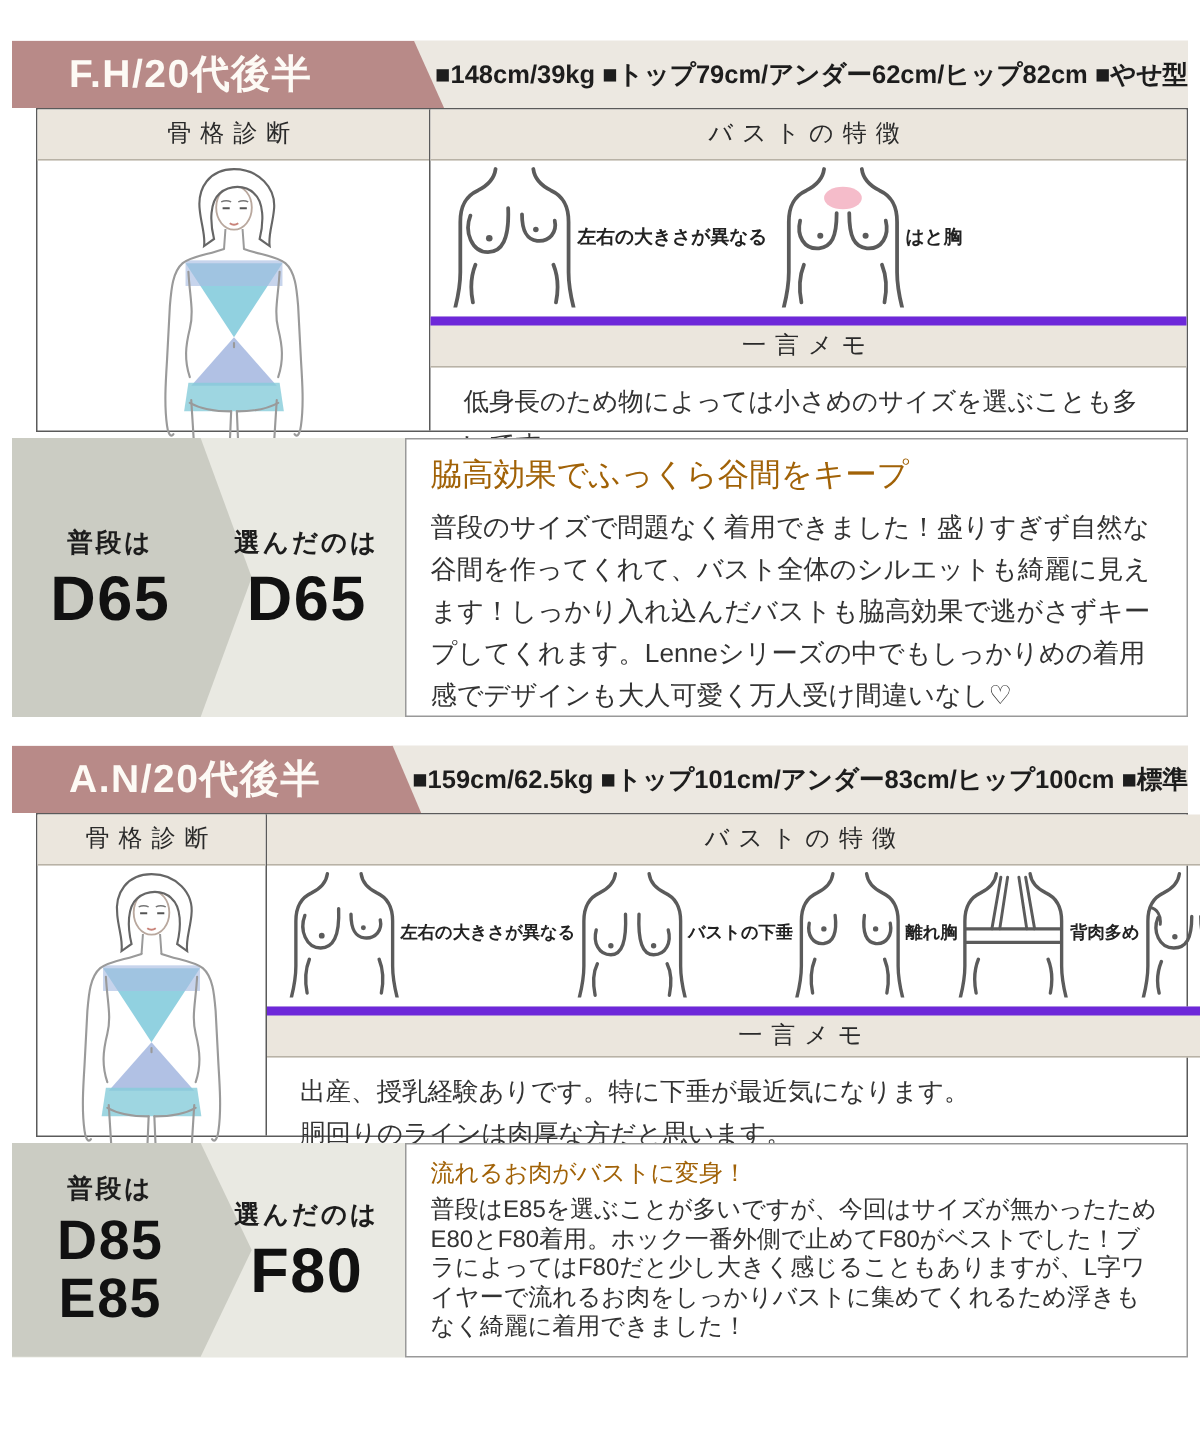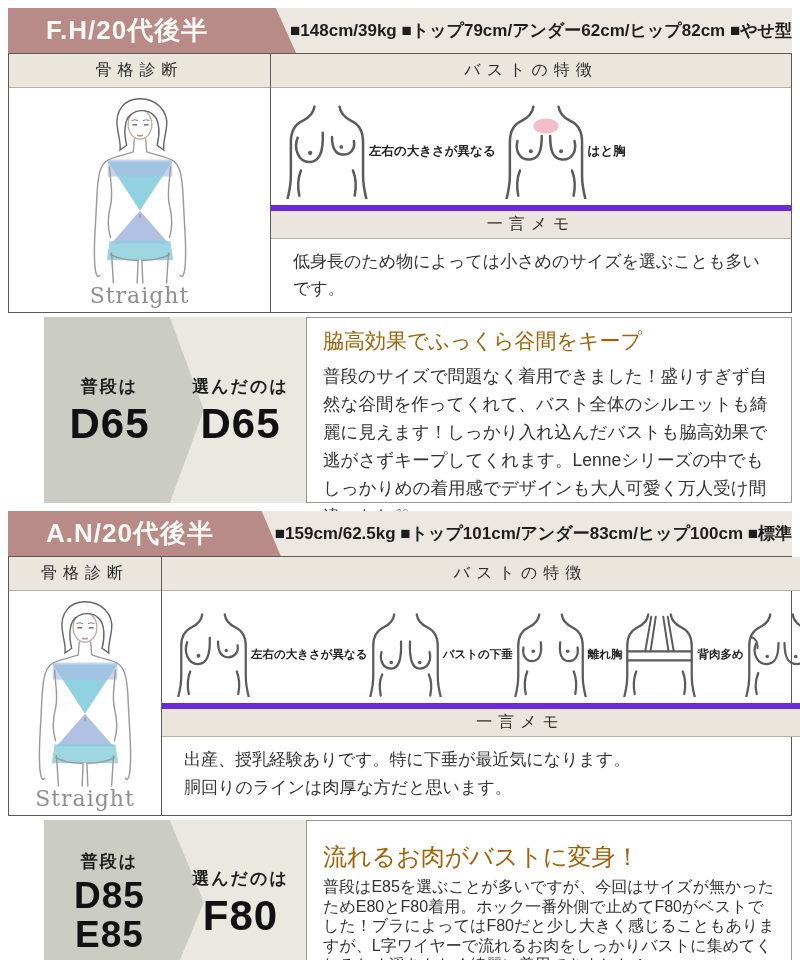--- a/index.html
+++ b/index.html
@@ -9,34 +9,34 @@
   }
   *{box-sizing:border-box;margin:0;padding:0;}
   html,body{background:#fff;}
   body{
     width:800px;height:960px;overflow:hidden;
     font-family:"Liberation Sans","DejaVu Sans",sans-serif;
     padding:8px;color:#222;
   }
   .profile{margin-bottom:8px;}
   
-  .hdr{display:flex;height:45px;}
+  .hdr{display:flex;height:45px;margin-top:19px;}
   .badge{
     width:408px;background:var(--badge-bg);color:#fdfaf5;
     font-size:26px;font-weight:bold;letter-spacing:1px;
     display:flex;align-items:center;padding-left:38px;
     clip-path:polygon(0 0,93% 0,100% 100%,0 100%);
   }
   .strip{
     flex:1;background:var(--strip-bg);margin-left:-20px;
     display:flex;align-items:center;justify-content:center;
     font-size:17px;font-weight:bold;color:#1d1d1d;padding-left:14px;white-space:nowrap;
   }
   
-  .table{display:flex;border:1px solid var(--border-dark);height:260px;background:#fff;}
+  .table{display:flex;border:1px solid var(--border-dark);height:216px;background:#fff;margin-left:16px;}
   .col-left{width:262px;border-right:1px solid var(--border-dark);display:flex;flex-direction:column;}
   .col-right{flex:1;display:flex;flex-direction:column;}
   .cell-hd{
     background:var(--cell-header-bg);height:34px;flex:0 0 34px;
     display:flex;align-items:center;justify-content:center;
     font-size:16px;letter-spacing:6px;color:#2a2a2a;border-bottom:1px solid #b8b2a6;
   }
   .memo-hd{border-top:6px solid #6d28d9;}
   .fig-body{flex:1;display:flex;flex-direction:column;align-items:center;justify-content:center;}
   .fig-caption{font-family:"DejaVu Serif","Liberation Serif",serif;font-size:22px;color:#8f8f8f;letter-spacing:1px;line-height:1;}
@@ -49,35 +49,35 @@
   .s2 .lbl{font-size:11.5px;}
   .s1 svg.bust{height:94px;}
   .s2 svg.bust{height:84px;}
   .memo{flex:1;padding:9px 22px;font-size:17px;line-height:1.62;color:#333;white-space:pre-line;}
   
   .review{display:flex;margin-top:4px;}
   .rv1{height:186px;}
   .rv2{min-height:140px;}
   .size-panel{
     width:262px;position:relative;background:var(--panel-light);
-    display:flex;align-items:center;flex:0 0 262px;margin-left:36px;
+    display:flex;align-items:center;flex:0 0 262px;
   }
   .chev{
     position:absolute;inset:0;background:var(--panel-dark);
     clip-path:polygon(0 0,48% 0,61% 50%,48% 100%,0 100%);
   }
   .size-block{position:relative;width:50%;text-align:center;}
   .size-label{font-size:17px;font-weight:bold;color:#1d1d1d;letter-spacing:2px;margin-bottom:4px;}
   .size-val{font-weight:bold;color:#111;line-height:1.04;letter-spacing:1px;}
   .v-lg{font-size:42px;}
   .v-md{font-size:37px;}
   .review-box{flex:1;border:1px solid #999;background:#fff;padding:9px 16px;}
   .review-title{font-weight:normal;color:#a16207;}
   .rv1 .review-title{font-size:21px;margin-bottom:7px;}
-  .rv2 .review-title{font-size:24px;margin-bottom:4px;margin-top:11px;}
+  .rv2 .review-title{font-size:16px;margin-bottom:4px;}
   .review-body{color:#333;}
   .rv1 .review-body{font-size:17.5px;line-height:1.6;}
   .rv2 .review-body{font-size:16px;line-height:1.22;}
   svg.bust{display:block;}
 </style>
 </head>
 <body>
 
 <svg width="0" height="0" style="position:absolute" aria-hidden="true">
   <defs>

